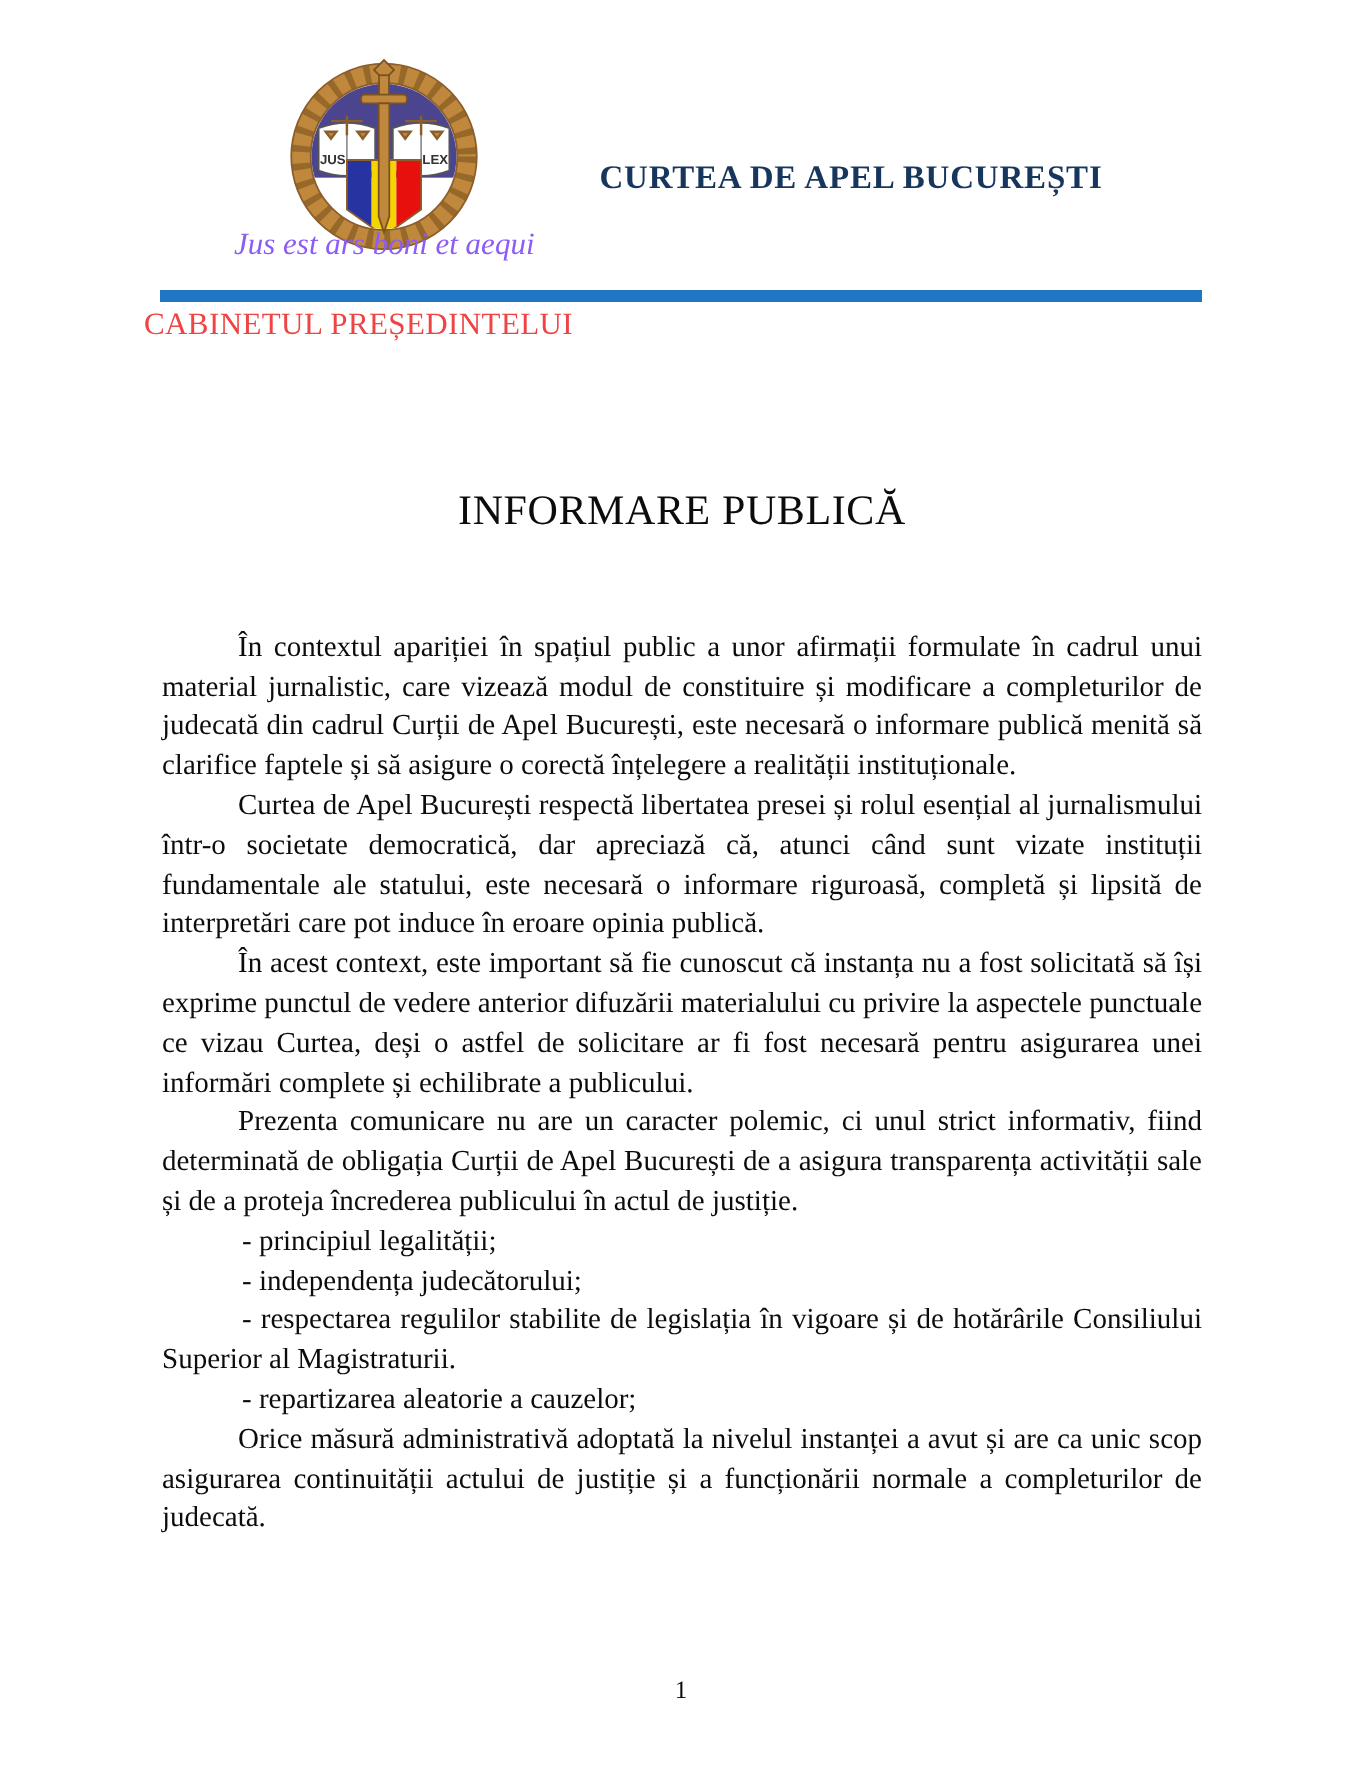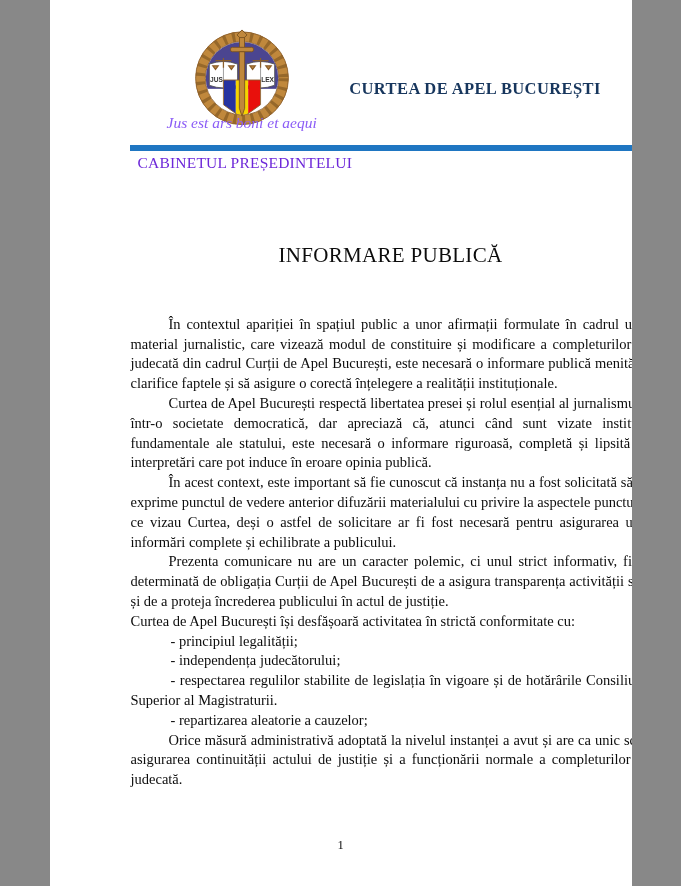--- a/index.html
+++ b/index.html
@@ -1,19 +1,19 @@
 <!DOCTYPE html>
 <html><head>
 <meta charset="utf-8">
 <style>
   * { margin: 0; padding: 0; box-sizing: border-box; }
   html, body { background: #888; }
   .page {
     position: relative;
-    width: 582px;
+    width: 681px;
     height: 886px;
     margin: 0 auto;
     background: #ffffff;
     font-family: "Liberation Serif", "DejaVu Serif", serif;
     color: #0c0c0c;
     overflow: hidden;
   }
   
   .emblem {
     position: absolute;
@@ -37,24 +37,24 @@
     color: #8b5cf6;
   }
   .rule {
     position: absolute;
     left: 80px; top: 145px;
     width: 521px; height: 6px;
     background: #1f76c2;
   }
   .office {
     position: absolute;
-    left: 88px; top: 154px;
+    left: 72px; top: 154px;
     font-size: 15.5px;
     letter-spacing: 0.2px;
-    color: #6d28d9;
+    color: #ef4444;
   }
   
   .content {
     position: absolute;
     left: 81px; top: 246px;
     width: 520px;
     font-size: 14.5px;
     line-height: 19.8px;
     text-align: justify;
   }
@@ -150,21 +150,20 @@
 
   <div class="content">
     <div class="doc-title">INFORMARE PUBLICĂ</div>
 
     <p class="para">În contextul apariției în spațiul public a unor afirmații formulate în cadrul unui material jurnalistic, care vizează modul de constituire și modificare a completurilor de judecată din cadrul Curții de Apel București, este necesară o informare publică menită să clarifice faptele și să asigure o corectă înțelegere a realității instituționale.</p>
     <p class="para">Curtea de Apel București respectă libertatea presei și rolul esențial al jurnalismului într-o societate democratică, dar apreciază că, atunci când sunt vizate instituții fundamentale ale statului, este necesară o informare riguroasă, completă și lipsită de interpretări care pot induce în eroare opinia publică.</p>
     <p class="para">În acest context, este important să fie cunoscut că instanța nu a fost solicitată să își exprime punctul de vedere anterior difuzării materialului cu privire la aspectele punctuale ce vizau Curtea, deși o astfel de solicitare ar fi fost necesară pentru asigurarea unei informări complete și echilibrate a publicului.</p>
     <p class="para">Prezenta comunicare nu are un caracter polemic, ci unul strict informativ, fiind determinată de obligația Curții de Apel București de a asigura transparența activității sale și de a proteja încrederea publicului în actul de justiție.</p>
 
 
-    <p>Curtea de Apel București își desfășoară activitatea în strictă conformitate cu:</p>
 
     <div class="list-item">- principiul legalității;</div>
     <div class="list-item">- independența judecătorului;</div>
     <div class="list-item">- respectarea regulilor stabilite de legislația în vigoare și de hotărârile Consiliului Superior al Magistraturii.</div>
     <div class="list-item">- repartizarea aleatorie a cauzelor;</div>
 
     <p class="para">Orice măsură administrativă adoptată la nivelul instanței a avut și are ca unic scop asigurarea continuității actului de justiție și a funcționării normale a completurilor de judecată.</p>
   </div>
 
   <div class="page-number">1</div>

